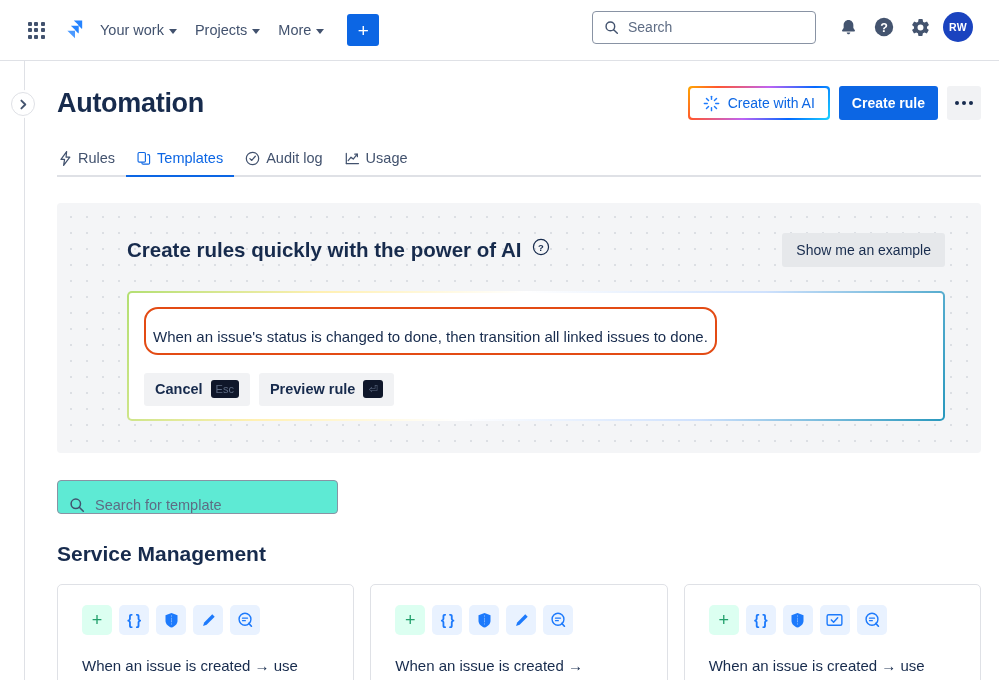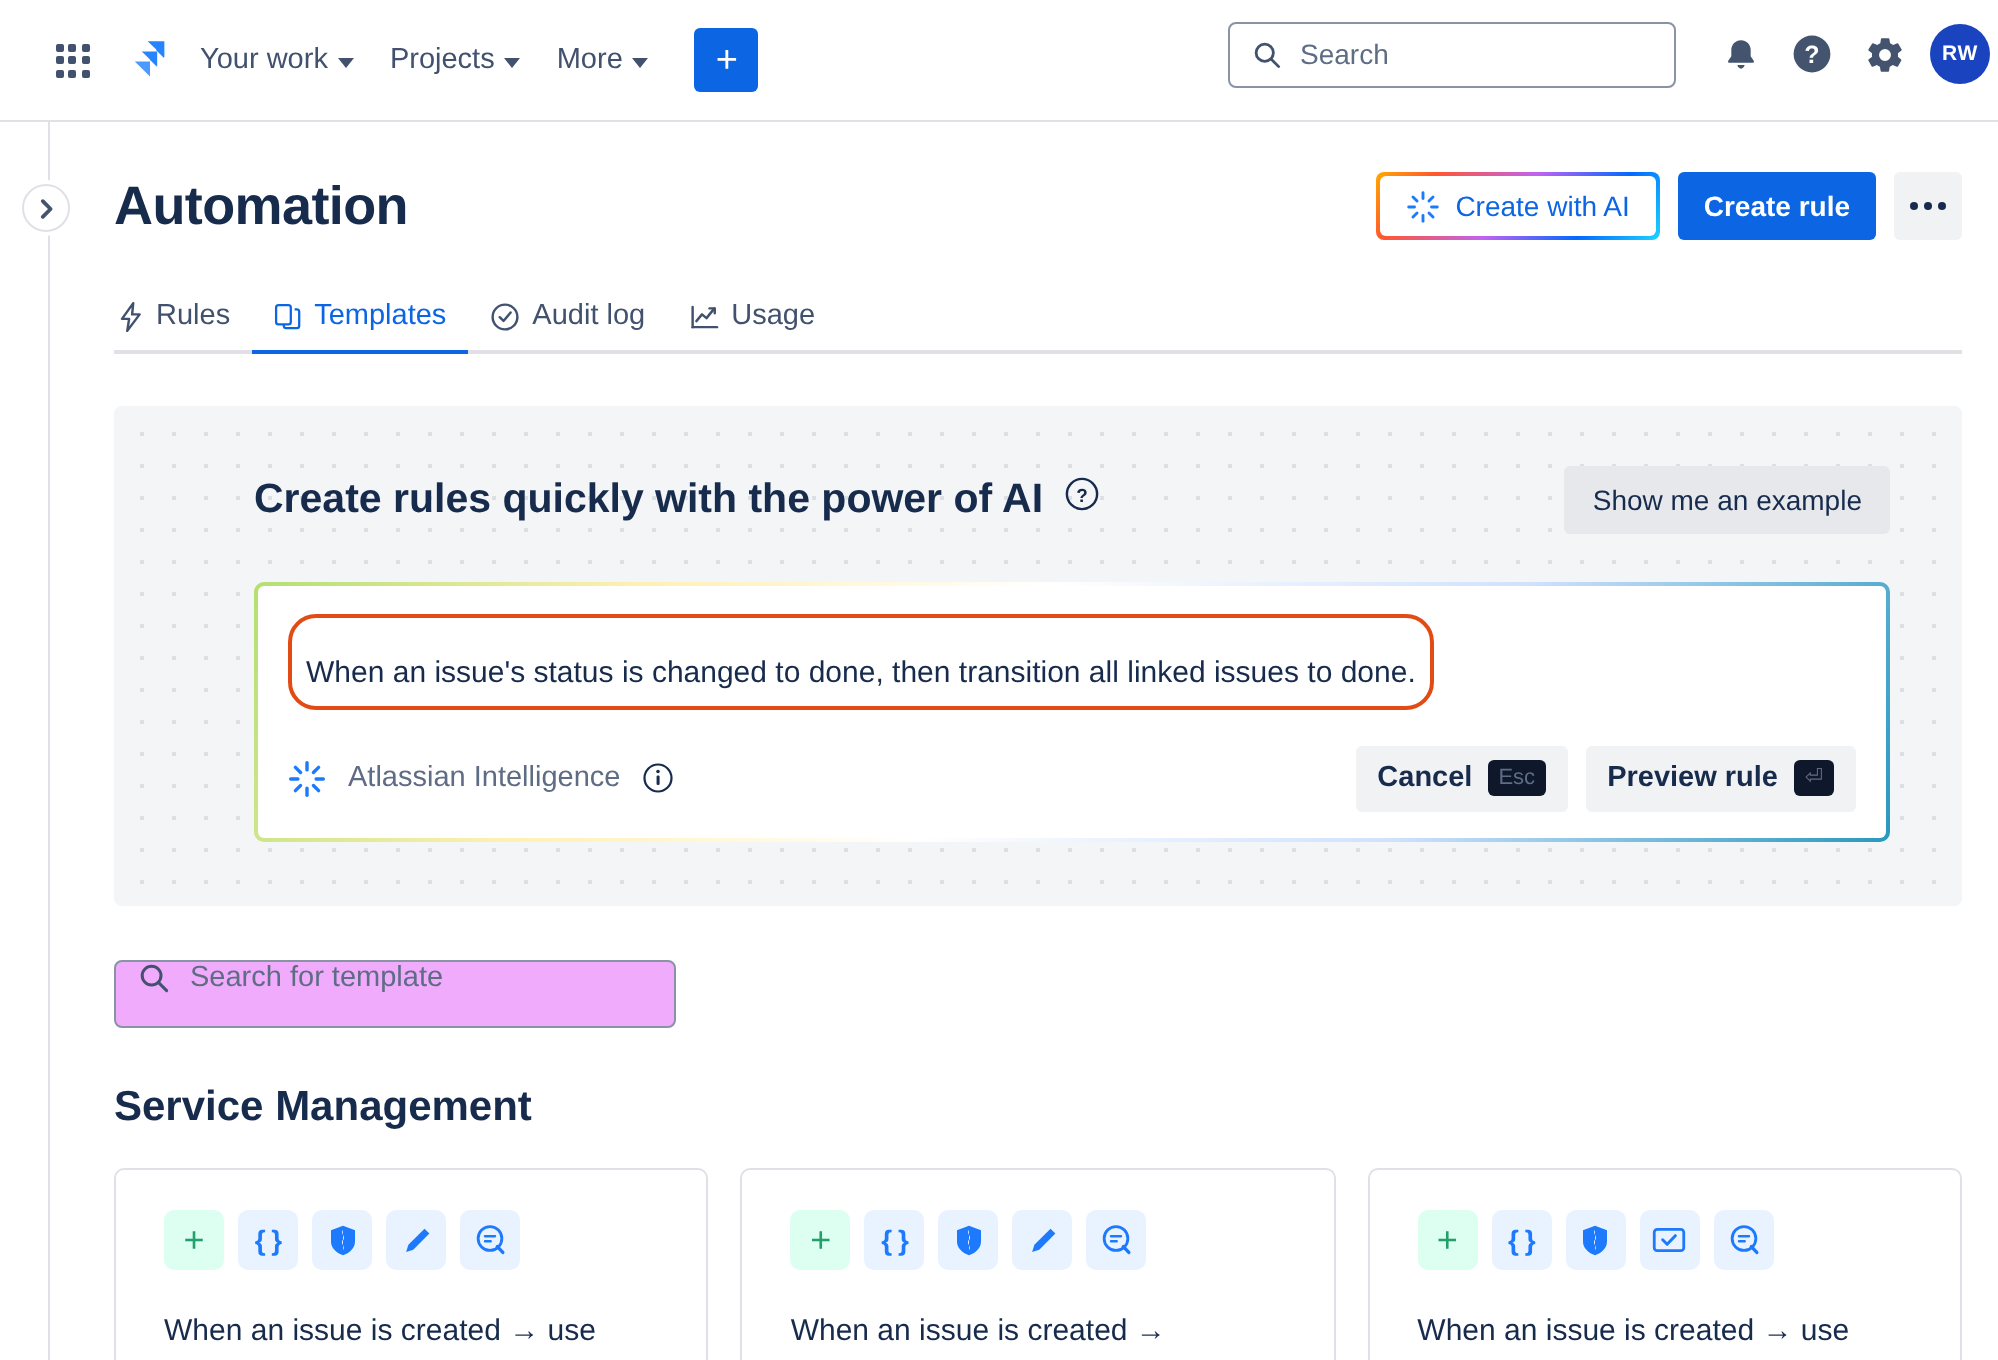--- a/index.html
+++ b/index.html
@@ -61,21 +61,21 @@
     background: #0C66E4; color: #fff;
     width: 32px; height: 32px;
     border-radius: 3px; border: none;
     font-size: 19px; line-height: 1;
     display: flex; align-items: center; justify-content: center;
     cursor: pointer; margin-left: 14px;
     font-family: "Liberation Sans", sans-serif;
   }
 
   .nav-right {
-    position: absolute; right: 4px; top: 0; height: 54px;
+    position: absolute; right: 26px; top: 0; height: 54px;
     display: flex; align-items: center; gap: 4px; margin-left: 28px;
   }
   .searchbox {
     width: 224px; height: 33px;
     border: 1px solid #8993A4; border-radius: 4px;
     display: flex; align-items: center; gap: 9px;
     padding: 0 11px; background: #fff; cursor: text;
     margin-right: 12px;
   }
   .searchbox .ph { color: #5E6C84; font-size: 14px; }
@@ -234,22 +234,22 @@
   }
 
   
   .filter-row {
     margin-top: 27px;
     display: flex; align-items: center; gap: 9px;
   }
   .tpl-search {
     width: 281px; height: 34px;
     border: 1px solid #8993A4; border-radius: 4px;
-    display: flex; align-items: flex-start; gap: 10px;
-    padding: 0 11px; background: #f0abfc; cursor: text;
+    display: flex; align-items: flex-end; gap: 10px;
+    padding: 0 11px; background: #5eead4; cursor: text;
   }
   .tpl-search .ph { color: #5E6C84; font-size: 14.5px; }
   .btn-categories {
     height: 34px; background: #F1F2F4; border: none; border-radius: 3px;
     padding: 0 14px; display: flex; align-items: center; gap: 10px;
     font-size: 14.5px; font-weight: bold; color: #172B4D;
     cursor: pointer; font-family: "Liberation Sans", sans-serif;
   }
 
   .section-title {
@@ -451,40 +451,20 @@
             <text x="10" y="14.2" font-family="Liberation Sans, sans-serif" font-size="10.5" font-weight="bold" fill="#172B4D" text-anchor="middle">?</text>
           </svg>
         </div>
         <button class="btn-example">Show me an example</button>
       </div>
 
       <div class="ai-input-card">
         <div class="ai-input-text">When an issue's status is changed to done, then transition all linked issues to done.</div>
 
         <div class="ai-input-foot">
-          <div class="ai-brand">
-            <svg width="19" height="19" viewBox="0 0 20 20" aria-hidden="true">
-              <g stroke="#1D7AFC" stroke-width="1.8" stroke-linecap="round">
-                <line x1="10" y1="1.4" x2="10" y2="5.2"></line>
-                <line x1="10" y1="14.8" x2="10" y2="18.6"></line>
-                <line x1="1.4" y1="10" x2="5.2" y2="10"></line>
-                <line x1="14.8" y1="10" x2="18.6" y2="10"></line>
-                <line x1="3.9" y1="3.9" x2="6.6" y2="6.6"></line>
-                <line x1="13.4" y1="13.4" x2="16.1" y2="16.1"></line>
-                <line x1="16.1" y1="3.9" x2="13.4" y2="6.6"></line>
-                <line x1="6.6" y1="13.4" x2="3.9" y2="16.1"></line>
-              </g>
-            </svg>
-            <span>Atlassian Intelligence</span>
-            <svg width="16" height="16" viewBox="0 0 18 18" style="cursor:pointer">
-              <circle cx="9" cy="9" r="7.6" fill="none" stroke="#172B4D" stroke-width="1.25"></circle>
-              <circle cx="9" cy="5.3" r="1.0" fill="#172B4D"></circle>
-              <rect x="8.2" y="7.6" width="1.7" height="5.3" rx=".7" fill="#172B4D"></rect>
-            </svg>
-          </div>
 
           <div class="ai-foot-actions">
             <button class="btn-ghost">
               <span>Cancel</span>
               <span class="kbd">Esc</span>
             </button>
             <button class="btn-ghost">
               <span>Preview rule</span>
               <span class="kbd">⏎</span>
             </button>

